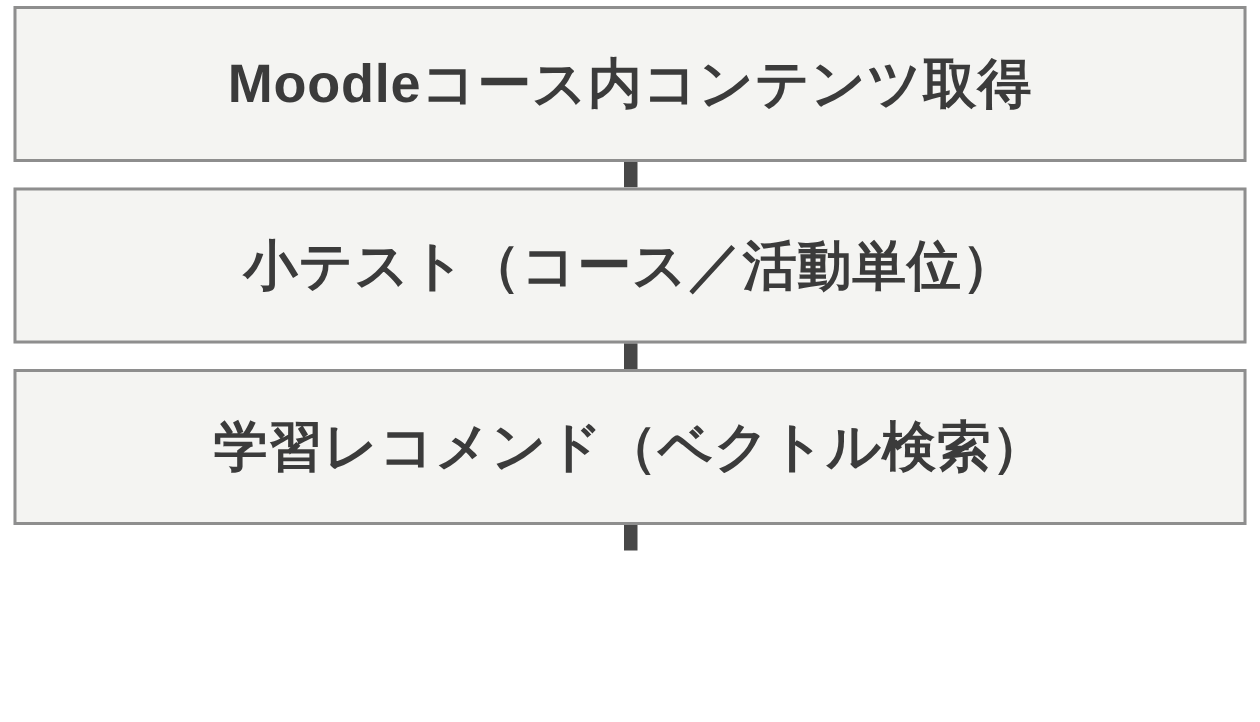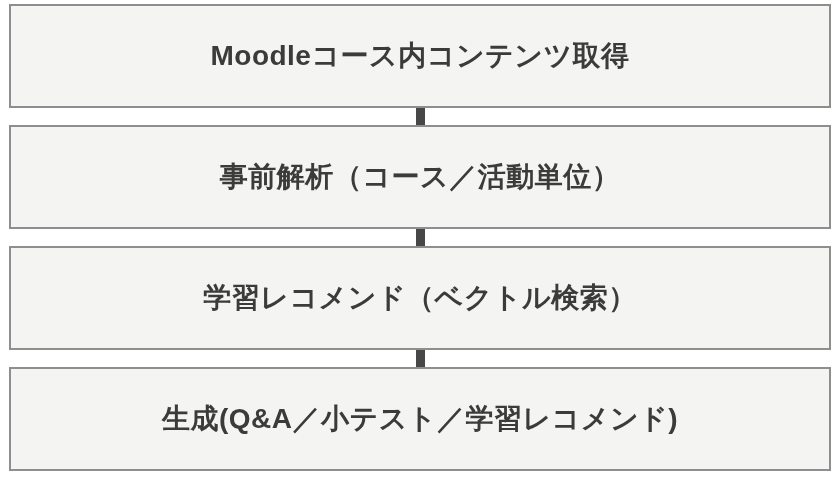--- a/index.html
+++ b/index.html
@@ -27,21 +27,21 @@
     height: 104px;
     flex: 0 0 auto;
     background: var(--box-fill);
     border: 2px solid var(--box-border);
     display: flex;
     align-items: center;
     justify-content: center;
   }
   .flow-box .label {
     color: var(--text);
-    font-size: 28px;
+    font-size: 36px;
     font-weight: bold;
     letter-spacing: 0.5px;
     text-align: center;
     white-space: nowrap;
   }
   .connector {
     height: 17px;
     flex: 0 0 auto;
     width: 9px;
     margin: 0 auto;
@@ -53,28 +53,25 @@
 
 <div class="diagram">
 
   <div class="flow-box">
     <span class="label">Moodleコース内コンテンツ取得</span>
   </div>
 
   <div class="connector"></div>
 
   <div class="flow-box">
-    <span class="label">事前解析（コース／活動単位）</span>
+    <span class="label">小テスト（コース／活動単位）</span>
   </div>
 
   <div class="connector"></div>
 
   <div class="flow-box">
     <span class="label">学習レコメンド（ベクトル検索）</span>
   </div>
 
   <div class="connector"></div>
 
-  <div class="flow-box">
-    <span class="label">生成(Q&amp;A／小テスト／学習レコメンド)</span>
-  </div>
 
 </div>
 
 </body></html>

